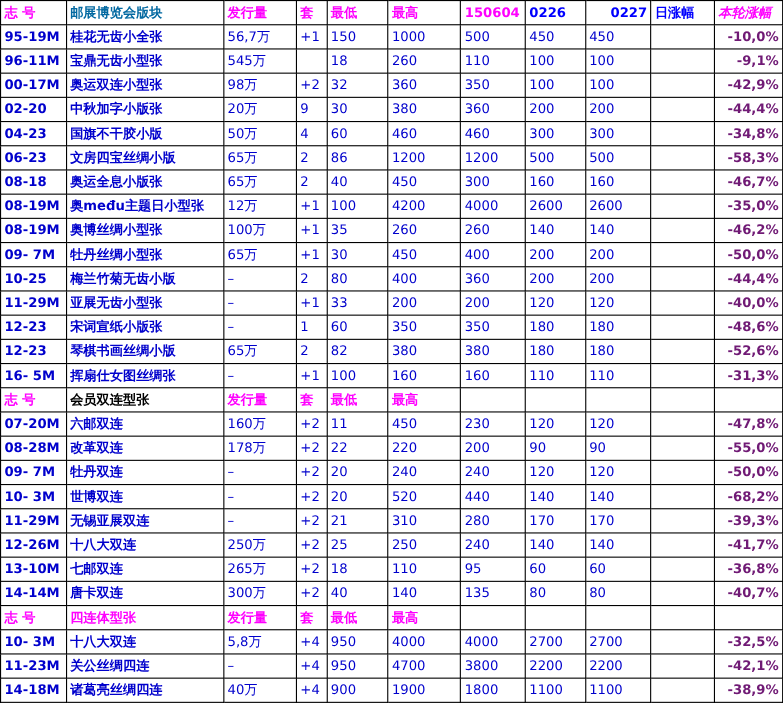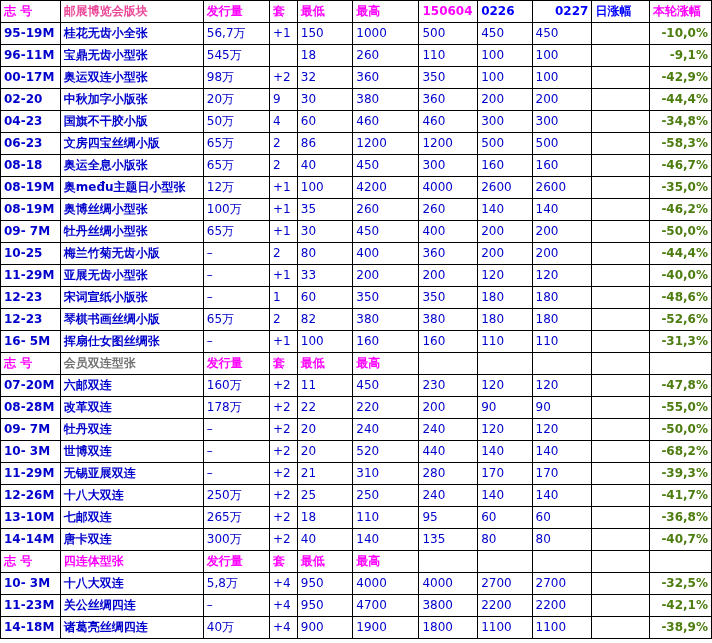--- a/index.html
+++ b/index.html
@@ -33,21 +33,21 @@
   col.c4{width:52px;}
   col.c5{width:62px;}
   col.c6{width:55px;}
   col.c7{width:51px;}
   col.c8{width:56px;}
   col.c9{width:54px;}
   col.c10{width:58px;}
   .code{color:#0000cc;font-weight:bold;}
   .name{color:#0000cc;font-weight:bold;margin-left:23px;}
   .num{color:#0000cc;}
-  .pct{color:#4d7c0f;font-weight:bold;text-align:right;}
+  .pct{color:#701a75;font-weight:bold;text-align:right;}
 </style>
 </head>
 <body>
 
 <table class="grid">
   <colgroup>
     <col class="c0">
       <col class="c1">
       <col class="c2">
       <col class="c3">
@@ -55,30 +55,30 @@
       <col class="c5">
     <col class="c6">
       <col class="c7">
       <col class="c8">
       <col class="c9">
       <col class="c10">
   </colgroup>
   <tbody id="tbody">
       <tr>
         <td style="color: rgb(255, 0, 255); font-weight: bold;">志  号</td>
-        <td style="color: #ec4899; font-weight: bold;">邮展博览会版块</td>
+        <td style="color: #0369a1; font-weight: bold;">邮展博览会版块</td>
         <td style="color: rgb(255, 0, 255); font-weight: bold;">发行量</td>
         <td style="color: rgb(255, 0, 255); font-weight: bold;">套</td>
         <td style="color: rgb(255, 0, 255); font-weight: bold;">最低</td>
         <td style="color: rgb(255, 0, 255); font-weight: bold;">最高</td>
         <td style="color: rgb(255, 0, 255); font-weight: bold;">150604</td>
         <td style="color: rgb(0, 0, 255); font-weight: bold;">0226</td>
         <td style="color: rgb(0, 0, 255); font-weight: bold; text-align: right;">0227</td>
         <td style="color: rgb(0, 0, 255); font-weight: bold;">日涨幅</td>
-        <td style="color: rgb(255, 0, 255); font-weight: bold;">本轮涨幅</td>
+        <td style="color: rgb(255, 0, 255); font-weight: bold; font-style: italic;">本轮涨幅</td>
       </tr>
       <tr>
         <td class="code">95-19M</td>
         <td class="name">桂花无齿小全张</td>
         <td class="num">56,7万</td>
         <td class="num">+1</td>
         <td class="num">150</td>
         <td class="num">1000</td>
         <td class="num">500</td>
         <td class="num">450</td>
@@ -263,21 +263,21 @@
         <td class="num">100</td>
         <td class="num">160</td>
         <td class="num">160</td>
         <td class="num">110</td>
         <td class="num">110</td>
         <td class="num"></td>
         <td class="pct">-31,3%</td>
       </tr>
       <tr>
         <td style="color: rgb(255, 0, 255); font-weight: bold;">志  号</td>
-        <td style="color: #737373; font-weight: bold;">会员双连型张</td>
+        <td style="color: #000000; font-weight: bold;">会员双连型张</td>
         <td style="color: rgb(255, 0, 255); font-weight: bold;">发行量</td>
         <td style="color: rgb(255, 0, 255); font-weight: bold;">套</td>
         <td style="color: rgb(255, 0, 255); font-weight: bold;">最低</td>
         <td style="color: rgb(255, 0, 255); font-weight: bold;">最高</td>
         <td style="color: rgb(255, 0, 255); font-weight: bold;"></td>
         <td style="color: rgb(0, 0, 255); font-weight: bold;"></td>
         <td style="color: rgb(0, 0, 255); font-weight: bold;"></td>
         <td style="color: rgb(0, 0, 255); font-weight: bold;"></td>
         <td style="color: rgb(255, 0, 255); font-weight: bold;"></td>
       </tr>

